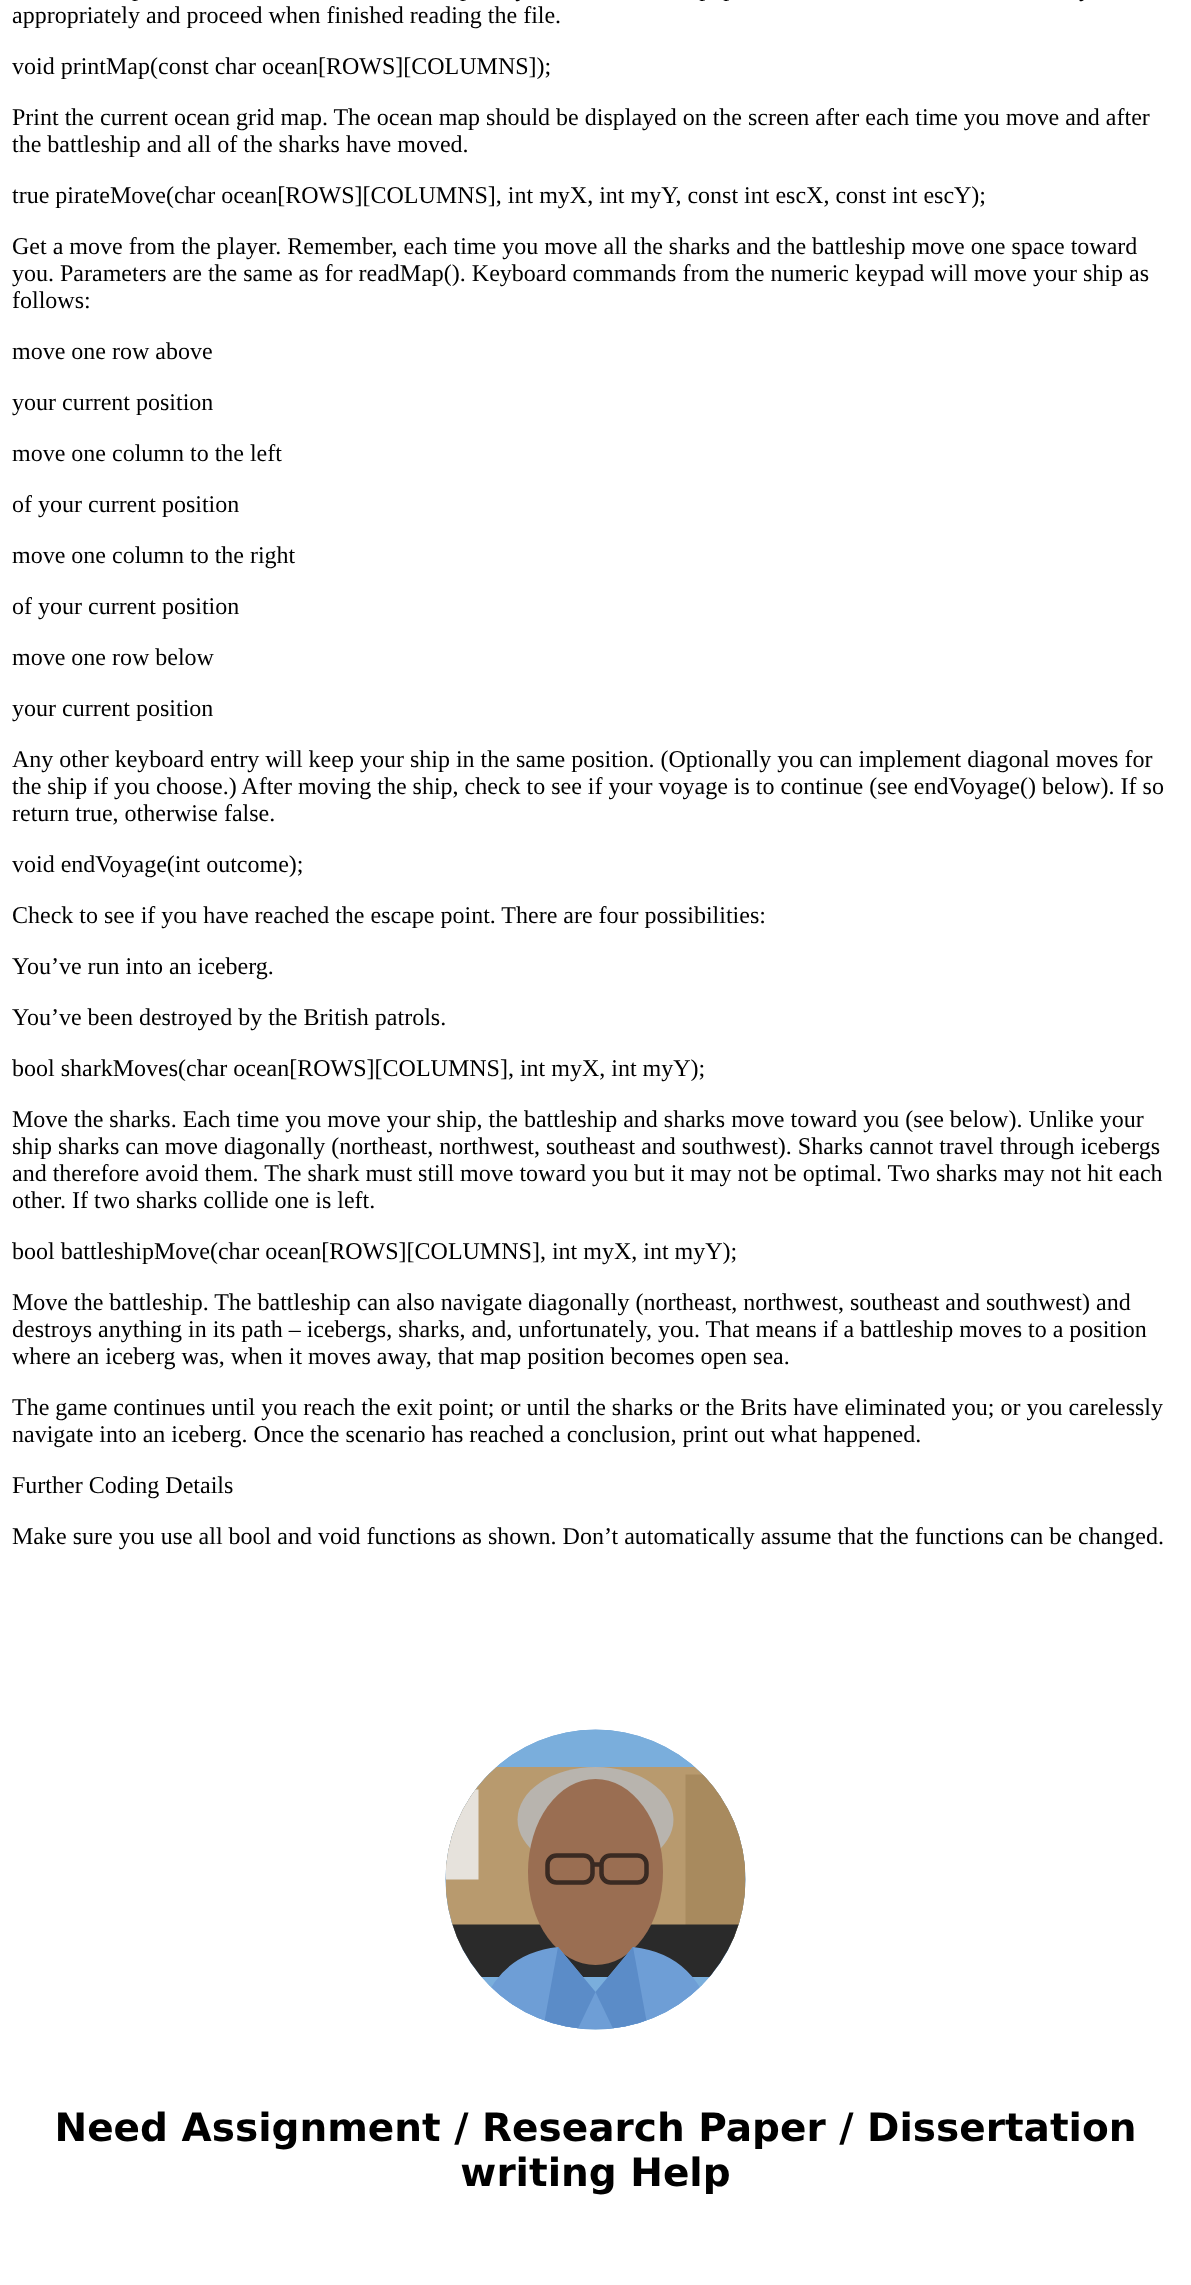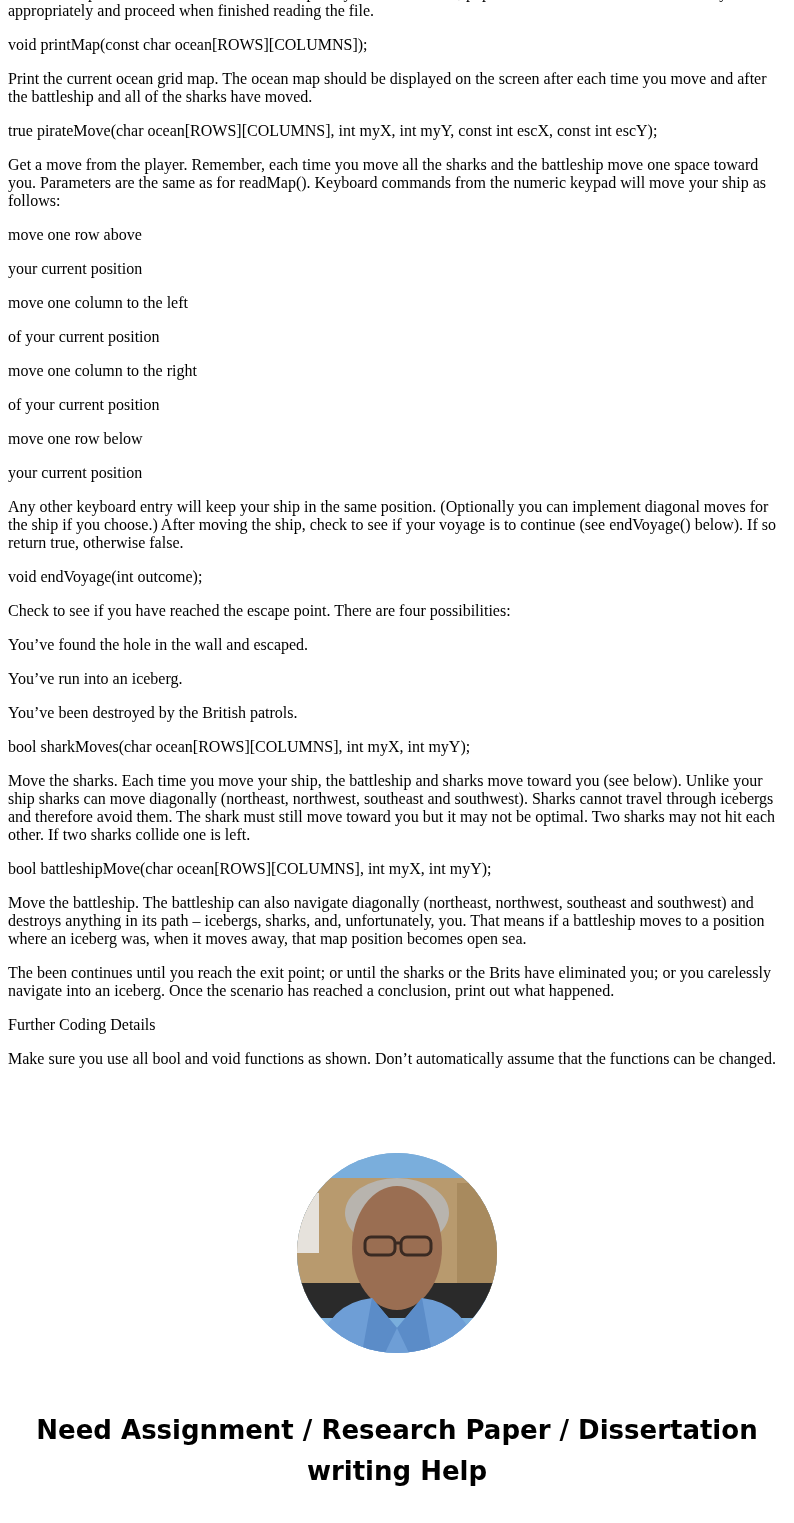--- a/index.html
+++ b/index.html
@@ -53,21 +53,21 @@
       top: 1404px;
       width: 794px;
       text-align: center;
       font-family: "DejaVu Sans", sans-serif;
       font-weight: bold;
       font-size: 26px;
       line-height: 30px;
       color: #000000;
     }
     .promo div {
-      margin: 11px;
+      margin: 0;
     }
   </style>
 </head>
 <body>
 
 <div class="doc-viewport">
   <div class="doc-inner">
     <p>Read the map and find sharks and the battleship. As you read numbers, populate a 2-dimensional character array appropriately and proceed when finished reading the file.</p>
     <p>void printMap(const char ocean[ROWS][COLUMNS]);</p>
     <p>Print the current ocean grid map. The ocean map should be displayed on the screen after each time you move and after the battleship and all of the sharks have moved.</p>
@@ -77,28 +77,27 @@
     <p>your current position</p>
     <p>move one column to the left</p>
     <p>of your current position</p>
     <p>move one column to the right</p>
     <p>of your current position</p>
     <p>move one row below</p>
     <p>your current position</p>
     <p>Any other keyboard entry will keep your ship in the same position. (Optionally you can implement diagonal moves for the ship if you choose.) After moving the ship, check to see if your voyage is to continue (see endVoyage() below). If so return true, otherwise false.</p>
     <p>void endVoyage(int outcome);</p>
     <p>Check to see if you have reached the escape point. There are four possibilities:</p>
-    <p>You’ve found the hole in the wall and escaped.</p>
     <p>You’ve run into an iceberg.</p>
     <p>You’ve been destroyed by the British patrols.</p>
     <p>bool sharkMoves(char ocean[ROWS][COLUMNS], int myX, int myY);</p>
     <p>Move the sharks. Each time you move your ship, the battleship and sharks move toward you (see below). Unlike your ship sharks can move diagonally (northeast, northwest, southeast and southwest). Sharks cannot travel through icebergs and therefore avoid them. The shark must still move toward you but it may not be optimal. Two sharks may not hit each other. If two sharks collide one is left.</p>
     <p>bool battleshipMove(char ocean[ROWS][COLUMNS], int myX, int myY);</p>
     <p>Move the battleship. The battleship can also navigate diagonally (northeast, northwest, southeast and southwest) and destroys anything in its path – icebergs, sharks, and, unfortunately, you. That means if a battleship moves to a position where an iceberg was, when it moves away, that map position becomes open sea.</p>
-    <p>The been continues until you reach the exit point; or until the sharks or the Brits have eliminated you; or you carelessly navigate into an iceberg. Once the scenario has reached a conclusion, print out what happened.</p>
+    <p>The game continues until you reach the exit point; or until the sharks or the Brits have eliminated you; or you carelessly navigate into an iceberg. Once the scenario has reached a conclusion, print out what happened.</p>
     <p>Further Coding Details</p>
     <p>Make sure you use all bool and void functions as shown. Don’t automatically assume that the functions can be changed.</p>
   </div>
 </div>
 
 <div class="profile">
   <svg width="200" height="200" viewBox="0 0 200 200">
     <rect x="0" y="0" width="200" height="200" fill="#7aaedc"></rect>
     <rect x="0" y="25" width="200" height="120" fill="#b89a6e"></rect>
     <rect x="0" y="40" width="22" height="60" fill="#e6e2dc"></rect>

